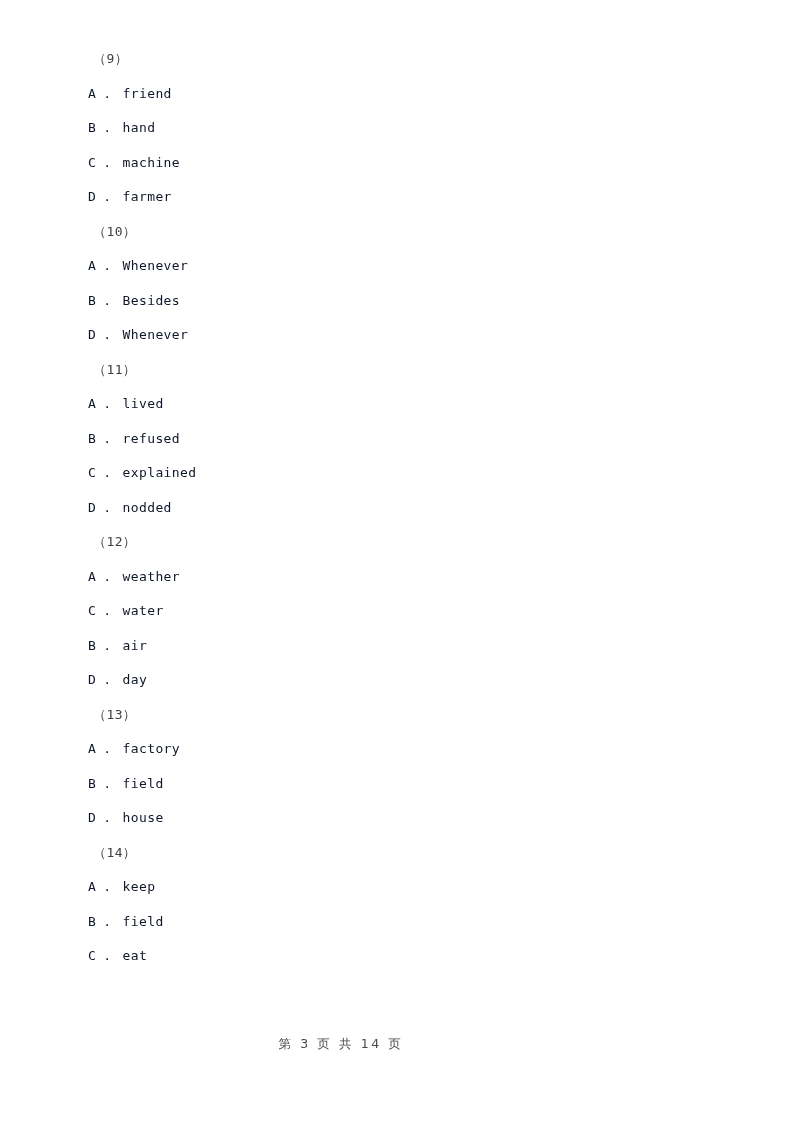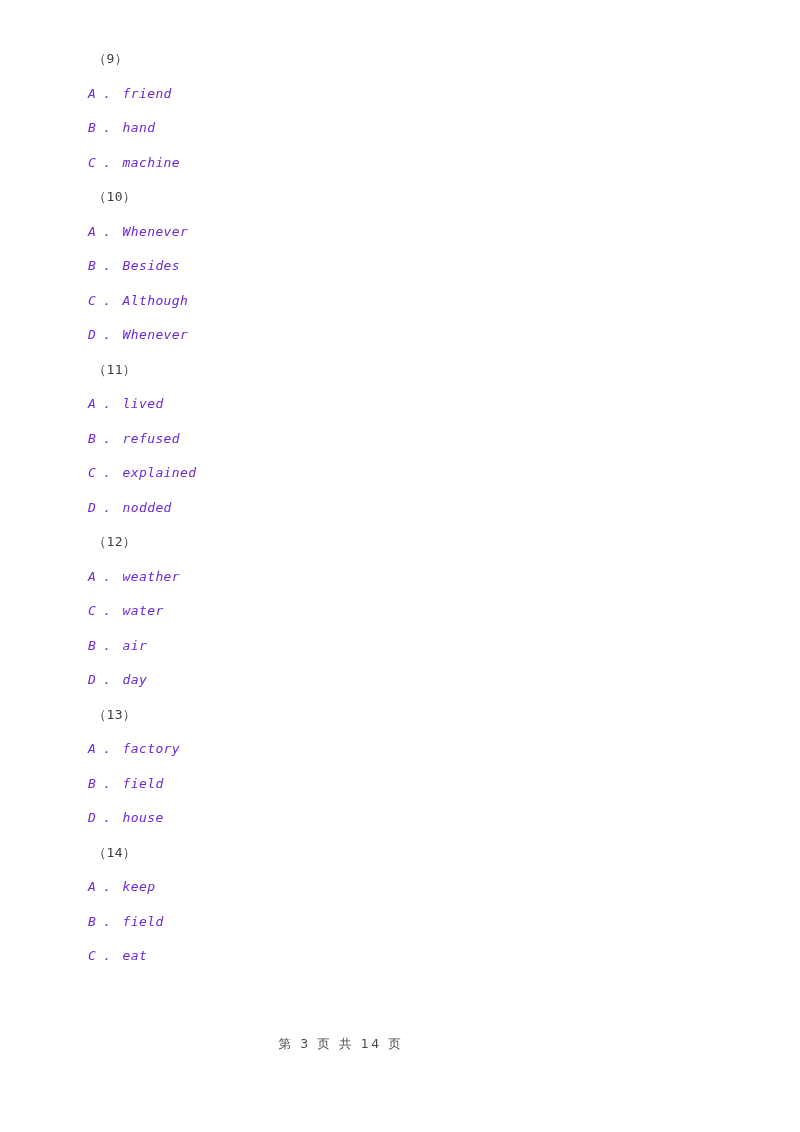--- a/index.html
+++ b/index.html
@@ -43,22 +43,21 @@
   }
 
   
   .qnum {
     padding-left: 5px;
     color: #3d3d3d;
   }
 
   
   .option {
-    color: #6d28d9;
-    font-style: italic;
+    color: #0f172a;
   }
 
   .opt-letter {
     display: inline-block;
   }
 
   .opt-dot {
     display: inline-block;
     padding: 0 0 0 7px;
   }
@@ -90,26 +89,26 @@
 <body>
 
 <div id="page">
 
   <div id="content">
       <div class="qgroup">
         <div class="line qnum">（9）</div>
         <div class="line option"><span class="opt-letter">A</span><span class="opt-dot">.</span><span class="opt-text">friend</span></div>
         <div class="line option"><span class="opt-letter">B</span><span class="opt-dot">.</span><span class="opt-text">hand</span></div>
         <div class="line option"><span class="opt-letter">C</span><span class="opt-dot">.</span><span class="opt-text">machine</span></div>
+        <div class="line option"><span class="opt-letter">D</span><span class="opt-dot">.</span><span class="opt-text">farmer</span></div>
       </div>
       <div class="qgroup">
         <div class="line qnum">（10）</div>
         <div class="line option"><span class="opt-letter">A</span><span class="opt-dot">.</span><span class="opt-text">Whenever</span></div>
         <div class="line option"><span class="opt-letter">B</span><span class="opt-dot">.</span><span class="opt-text">Besides</span></div>
-        <div class="line option"><span class="opt-letter">C</span><span class="opt-dot">.</span><span class="opt-text">Although</span></div>
         <div class="line option"><span class="opt-letter">D</span><span class="opt-dot">.</span><span class="opt-text">Whenever</span></div>
       </div>
       <div class="qgroup">
         <div class="line qnum">（11）</div>
         <div class="line option"><span class="opt-letter">A</span><span class="opt-dot">.</span><span class="opt-text">lived</span></div>
         <div class="line option"><span class="opt-letter">B</span><span class="opt-dot">.</span><span class="opt-text">refused</span></div>
         <div class="line option"><span class="opt-letter">C</span><span class="opt-dot">.</span><span class="opt-text">explained</span></div>
         <div class="line option"><span class="opt-letter">D</span><span class="opt-dot">.</span><span class="opt-text">nodded</span></div>
       </div>
       <div class="qgroup">

